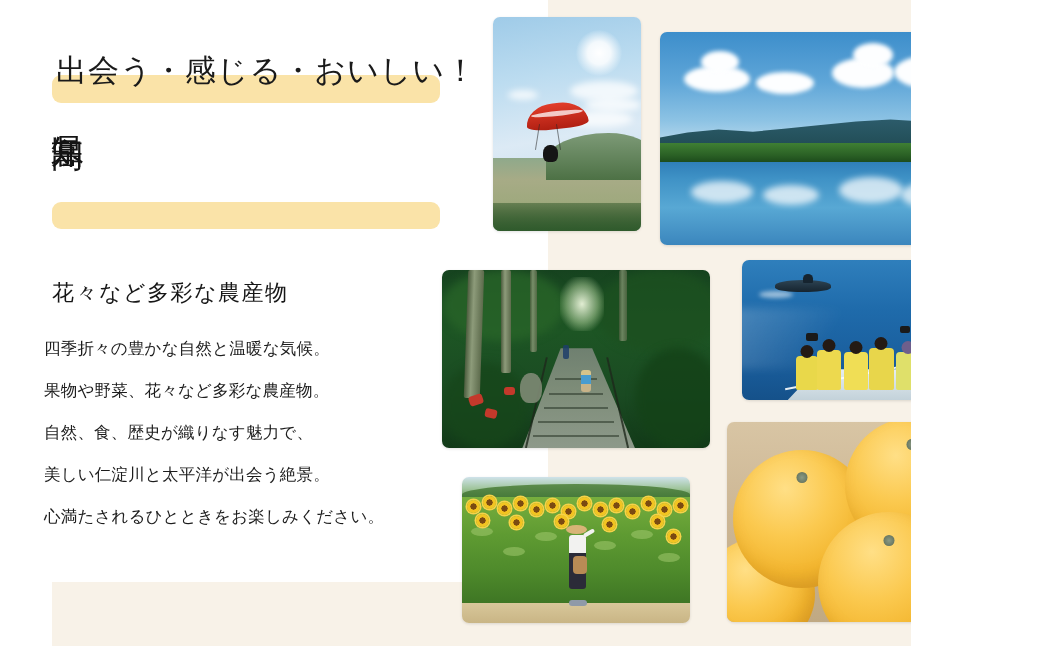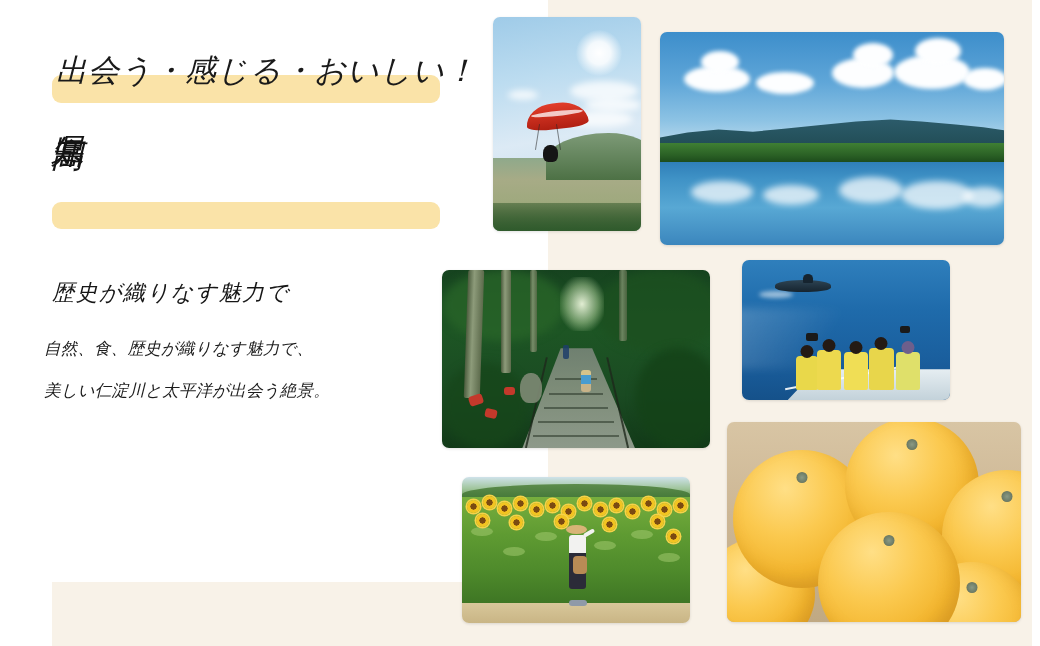--- a/index.html
+++ b/index.html
@@ -4,21 +4,21 @@
 <title>土佐市</title>
 <style>
   html,body{margin:0;padding:0;}
   body{
     width:1040px;height:646px;
     background:#ffffff;
     font-family:"Liberation Serif", serif;
     overflow:hidden;
     position:relative;
   }
-  .stage{position:absolute;inset:0;width:1032px;height:646px;overflow:hidden;font-style:italic;}
+  .stage{position:absolute;inset:0;width:911px;height:646px;overflow:hidden;}
 
   
   .bg-white{position:absolute;left:0;top:0;width:1040px;height:646px;background:#ffffff;}
   .bg-cream-right{position:absolute;left:548px;top:0;width:492px;height:646px;background:#F8F2E8;}
   .bg-cream-bottom{position:absolute;left:52px;top:582px;width:520px;height:64px;background:#F8F2E8;}
 
   
   .headline-wrap{position:absolute;left:46px;top:46px;width:420px;height:200px;}
 
   .hl-band-1{
@@ -224,24 +224,27 @@
   <div class="bg-cream-right"></div>
   <div class="bg-cream-bottom"></div>
 
   <div class="headline-wrap">
     <div class="hl-band-1"></div>
     <div class="hl-band-2"></div>
     <div class="hl-tagline">出会う・感じる・おいしい！</div>
     <div class="hl-pref">高知県</div>
   </div>
 
-  <div class="sub-title">歴史が織りなす魅力で</div>
+  <div class="sub-title">花々など多彩な農産物</div>
   <div class="body-copy">
+    <p>四季折々の豊かな自然と温暖な気候。</p>
+    <p>果物や野菜、花々など多彩な農産物。</p>
     <p>自然、食、歴史が織りなす魅力で、</p>
     <p>美しい仁淀川と太平洋が出会う絶景。</p>
+    <p>心満たされるひとときをお楽しみください。</p>
   </div>
 
   <div class="photo" id="ph-paraglider">
     <div class="layer pg-sky"></div>
     <div class="pg-sun"></div>
     <div class="pg-cloud pg-c1"></div>
       <div class="pg-cloud pg-c2"></div>
     <div class="pg-cloud pg-c3"></div>
       <div class="pg-cloud pg-c4"></div>
     <div class="pg-land"></div>

